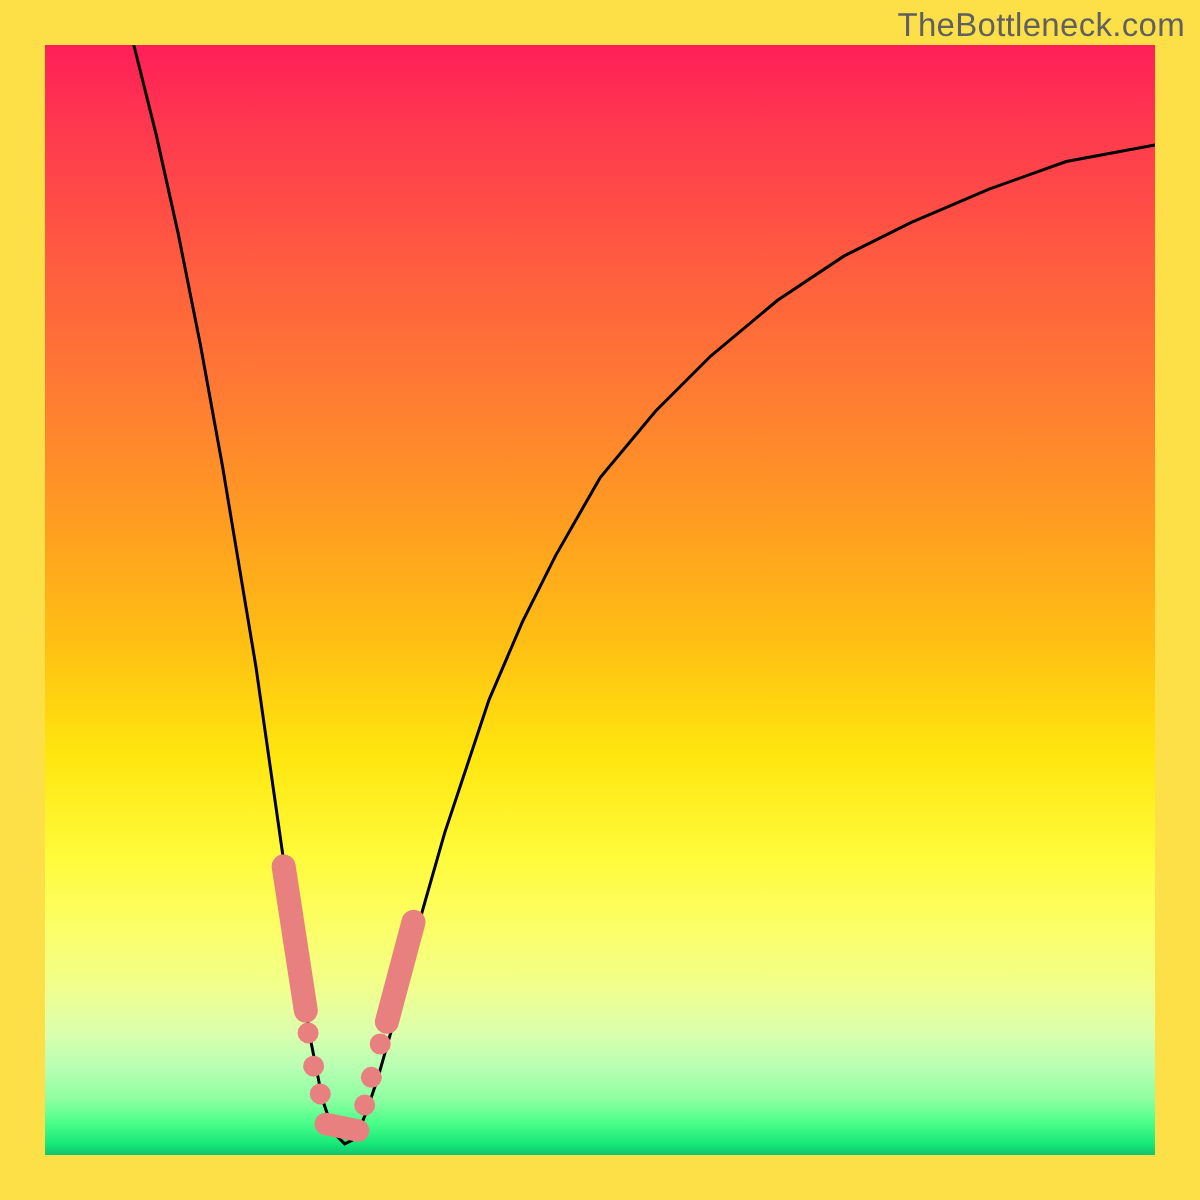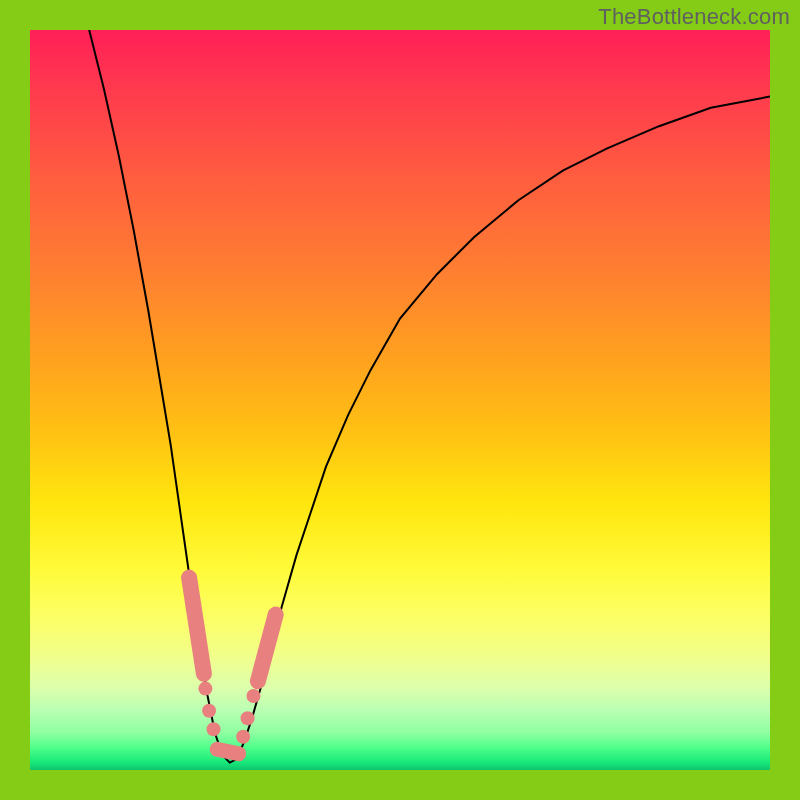--- a/index.html
+++ b/index.html
@@ -8,21 +8,21 @@
     width: 800px;
     height: 800px;
     overflow: hidden;
     background: #000;
     font-family: Arial, Helvetica, sans-serif;
   }
   .frame {
     position: relative;
     width: 800px;
     height: 800px;
-    background: #84cc16;
+    background: #fde047;
   }
   .watermark {
     position: absolute;
     top: 4px;
     right: 10px;
     color: #606060;
     font-size: 22px;
     font-weight: 500;
     letter-spacing: 0.2px;
     z-index: 5;

